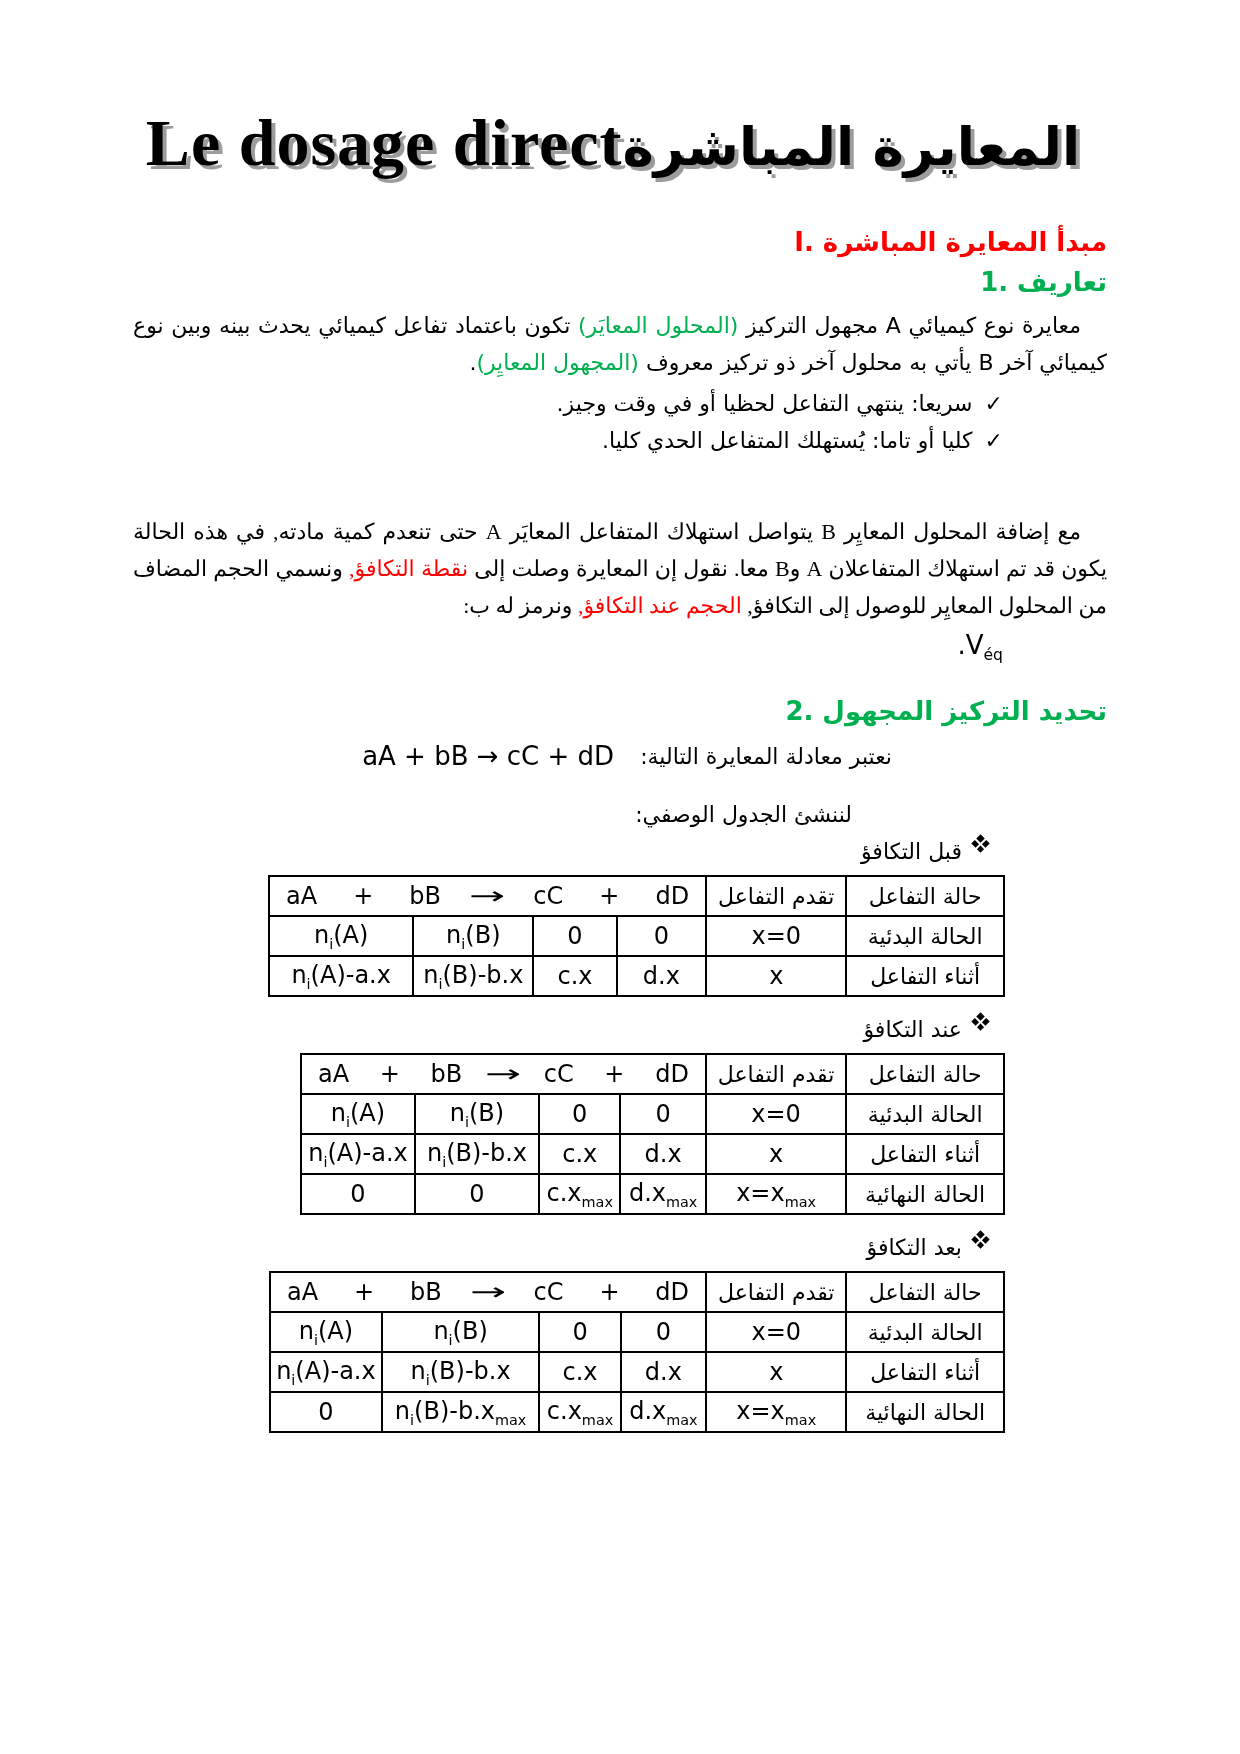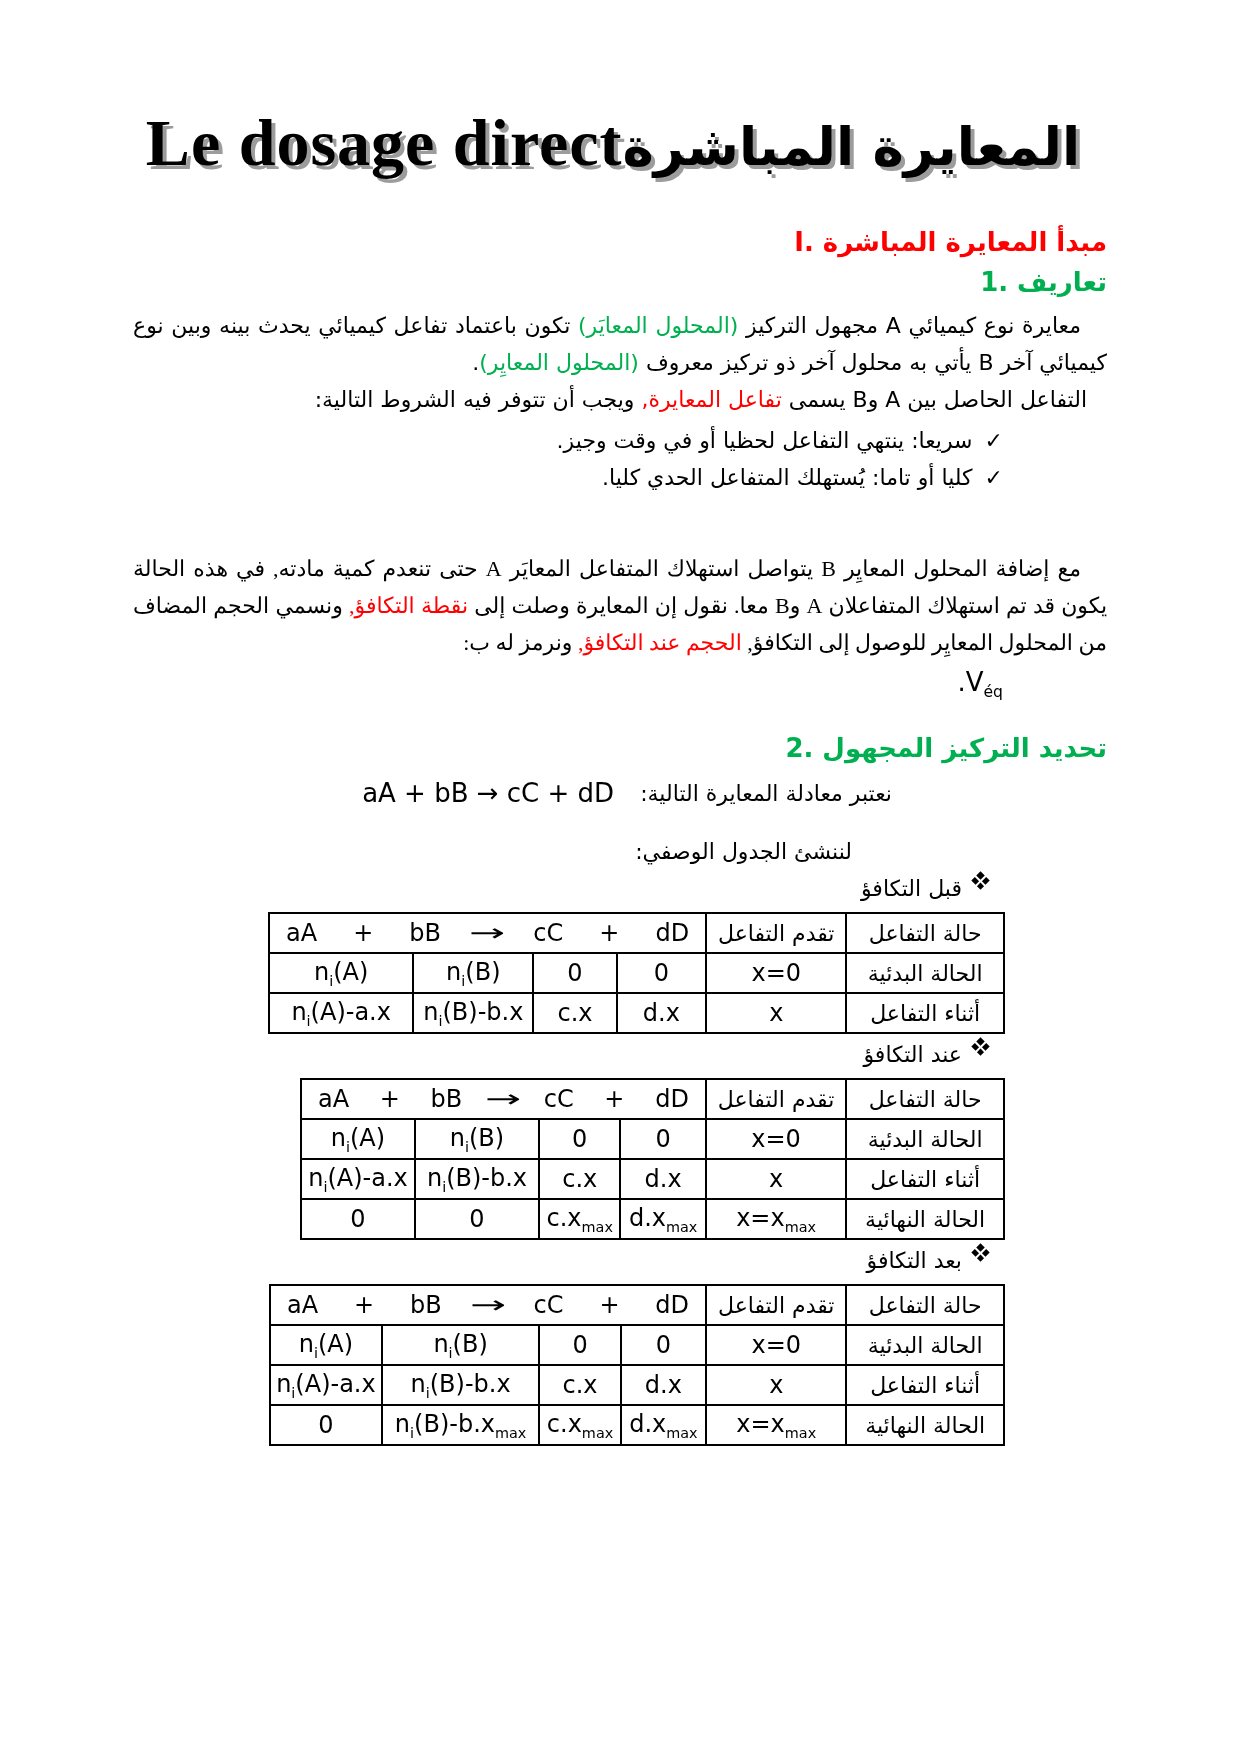--- a/index.html
+++ b/index.html
@@ -39,21 +39,21 @@
   
   .eq-line{display:flex;direction:rtl;align-items:center;gap:26px;
            padding-right:215px;font-size:22px;line-height:37px;margin-top:8px;}
   .equation{direction:ltr;font-size:26px;white-space:nowrap;}
   .intro-line{font-size:22px;line-height:37px;padding-right:255px;text-align:right;margin-top:21px;}
 
   
   .bullet-line{display:flex;direction:rtl;align-items:flex-start;gap:12px;
                padding-right:120px;font-size:22px;line-height:30px;margin:0 0 8px 0;}
   .equiv-block{margin-top:4px;}
-  .equiv-block + .equiv-block{margin-top:6px;}
+  .equiv-block + .equiv-block{margin-top:18px;}
   .diamond{width:13px;height:13px;transform:rotate(45deg);display:grid;
            grid-template-columns:1fr 1fr;grid-template-rows:1fr 1fr;gap:2px;flex:0 0 auto;}
   .diamond i{background:#000;display:block;}
 
   
   .adv-table{border-collapse:collapse;table-layout:fixed;direction:ltr;margin:0 102px 0 auto;}
   .adv-table td{border:2px solid #000;text-align:center;vertical-align:middle;
                 height:36px;padding:1px 4px;font-size:24px;overflow:hidden;}
   .adv-table td.ar{font-size:22px;direction:rtl;}
   .eq-flex{display:flex;justify-content:space-between;align-items:center;padding:0 12px;}
@@ -69,22 +69,21 @@
   <div class="heading h-red">
     <span>I.</span>
     <span>مبدأ المعايرة المباشرة</span>
   </div>
 
   <div class="heading h-green">
     <span>1.</span>
     <span>تعاريف</span>
   </div>
 
-  <p class="para indent"><span>معايرة نوع كيميائي A مجهول التركيز </span><span class="green">(المحلول المعايَر)</span><span> تكون باعتماد تفاعل كيميائي يحدث بينه وبين نوع كيميائي آخر B يأتي به محلول آخر ذو تركيز معروف </span><span class="green">(المحلول المعايِر)</span><span>.</span></p>
-  <p class="para" style="text-indent:20px"><span>التفاعل الحاصل بين A وB يسمى </span><span class="red">تفاعل المعايرة,</span><span> ويجب أن تتوفر فيه الشروط التالية:</span></p>
+  <p class="para indent"><span>معايرة نوع كيميائي A مجهول التركيز </span><span class="green">(المحلول المعايَر)</span><span> تكون باعتماد تفاعل كيميائي يحدث بينه وبين نوع كيميائي آخر B يأتي به محلول آخر ذو تركيز معروف </span><span class="green">(المجهول المعايِر)</span><span>.</span></p>
 
   <ul class="checklist" id="checklist">
       <li><span class="check">✓</span><span>سريعا: ينتهي التفاعل لحظيا أو في وقت وجيز.</span></li>
       <li><span class="check">✓</span><span>كليا أو تاما: يُستهلك المتفاعل الحدي كليا.</span></li>
     </ul>
 
   <p class="para indent para-gap"><span>مع إضافة المحلول المعايِر B يتواصل استهلاك المتفاعل المعايَر A حتى تنعدم كمية مادته, في هذه الحالة يكون قد تم استهلاك المتفاعلان A وB معا. نقول إن المعايرة وصلت إلى </span><span class="red">نقطة التكافؤ,</span><span> ونسمي الحجم المضاف من المحلول المعايِر للوصول إلى التكافؤ, </span><span class="red">الحجم عند التكافؤ,</span><span> ونرمز له ب:</span></p>
   <div class="veq"><span>V<sub>éq</sub>.</span></div>
 
   <div class="heading h-green" id="h-sub2">

